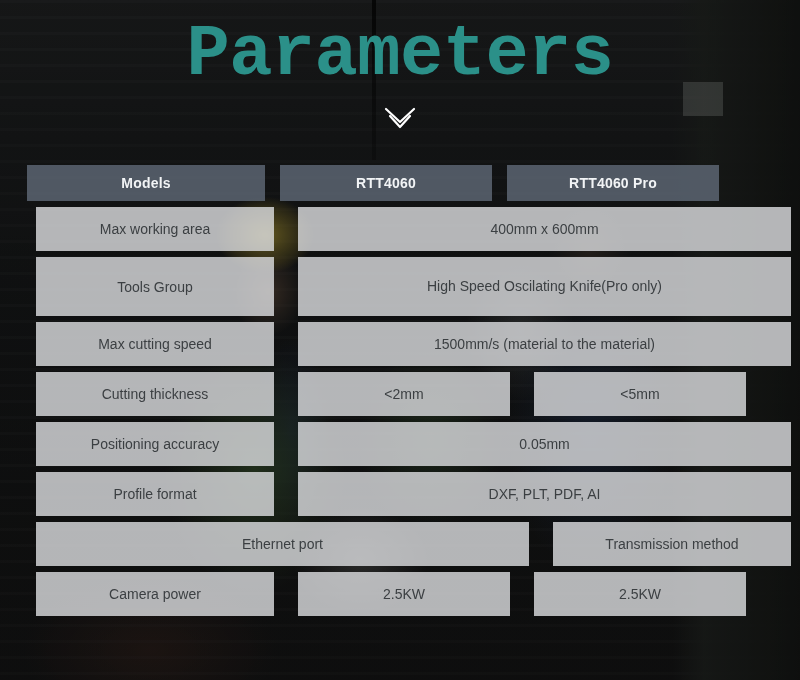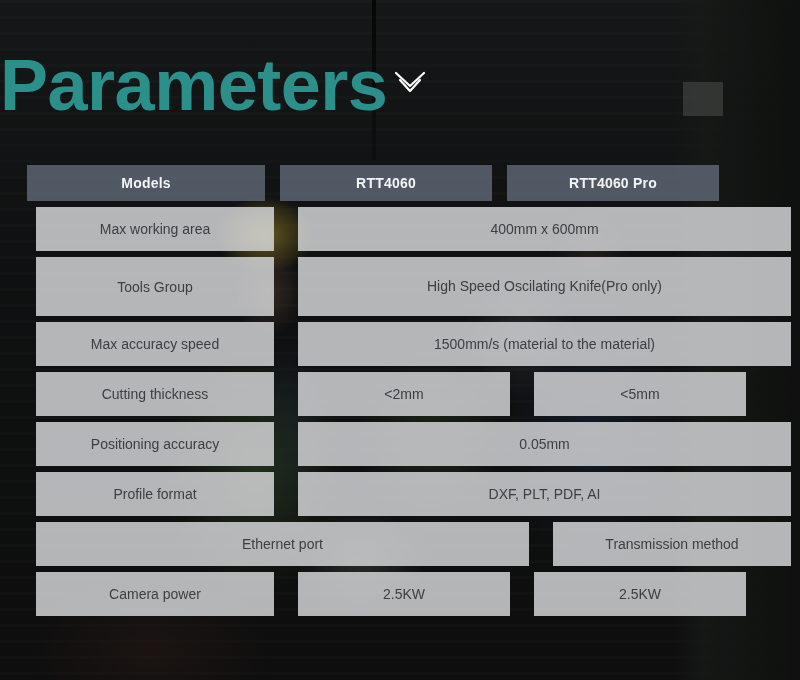--- a/index.html
+++ b/index.html
@@ -79,21 +79,23 @@
   }
 
   
   .hero {
     position: absolute;
     top: 0;
     left: 0;
     width: 800px;
     height: 160px;
     display: flex;
+    flex-direction: column;
     align-items: center;
+    font-family: Liberation Mono, monospace;
   }
   .hero-title {
     margin-top: 10px;
     font-size: 72px;
     font-weight: bold;
     letter-spacing: -0.5px;
     color: #2b9089;
     line-height: 1.25;
     user-select: none;
   }
@@ -189,21 +191,21 @@
     <div class="spec-row body-row tall">
       <div class="cell col-label">Tools Group</div>
       <div class="cell col-wide two-line">
         <div>
           <div>High Speed Oscilating Knife(Pro only)</div>
         </div>
       </div>
     </div>
 
     <div class="spec-row body-row">
-      <div class="cell col-label">Max accuracy speed</div>
+      <div class="cell col-label">Max cutting speed</div>
       <div class="cell col-wide">1500mm/s   (material to the material)</div>
     </div>
 
     <div class="spec-row body-row">
       <div class="cell col-label">Cutting thickness</div>
       <div class="cell col-half">&lt;2mm</div>
       <div class="cell col-half">&lt;5mm</div>
     </div>
 
     <div class="spec-row body-row">

